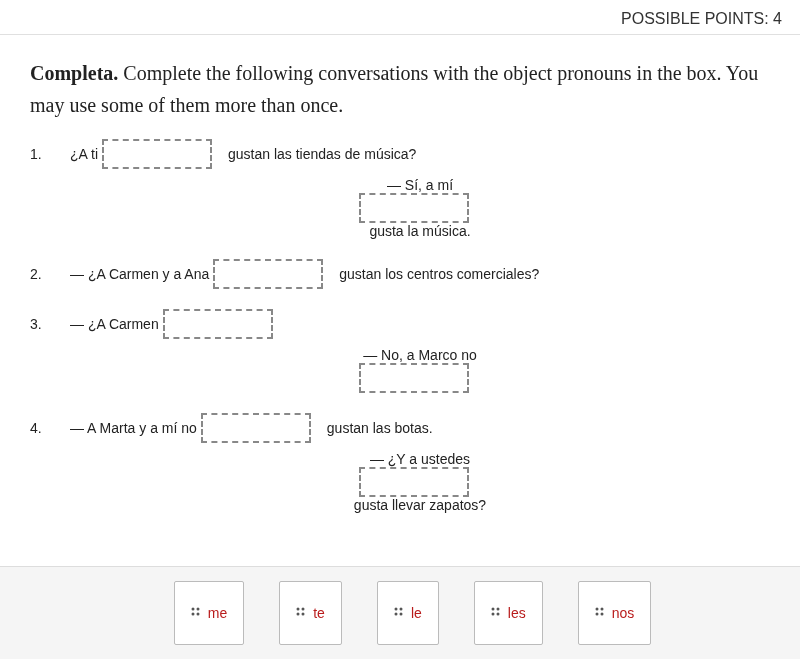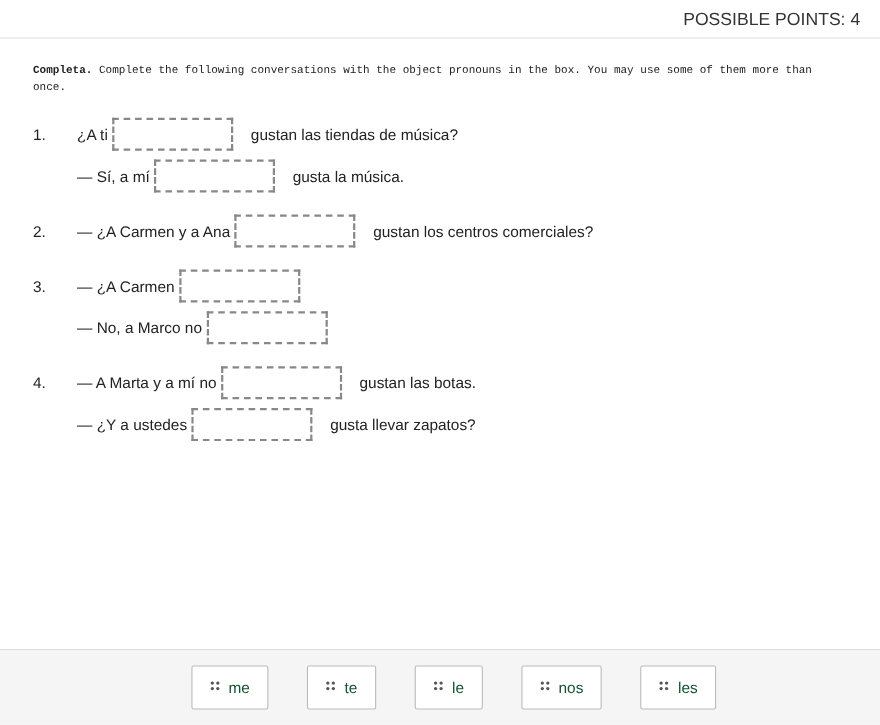--- a/index.html
+++ b/index.html
@@ -18,22 +18,22 @@
       padding: 10px 18px 6px 0;
       font-family: Arial, sans-serif;
       font-size: 16px;
       color: #333;
       border-bottom: 1px solid #e0e0e0;
     }
     .main-content {
       padding: 22px 30px 20px 30px;
     }
     .instructions {
-      font-family: Liberation Mono, monospace;
-      font-size: 10px;
+      font-family: Liberation Serif, serif;
+      font-size: 20px;
       line-height: 1.6;
       margin-bottom: 18px;
     }
     .instructions strong {
       font-weight: bold;
     }
     .questions {
       margin-top: 10px;
     }
     .question-group {
@@ -66,20 +66,21 @@
       vertical-align: middle;
       flex-shrink: 0;
       background: #fff;
       position: relative;
     }
     .blank-box::before, .blank-box::after {
       content: '';
     }
     .indent-line {
       padding-left: 28px;
+      flex-direction: column;
     }
     .separator {
       height: 6px;
     }
     
     .bottom-area {
       position: absolute;
       bottom: 0;
       left: 0;
       right: 0;
@@ -90,26 +91,26 @@
       justify-content: center;
       align-items: center;
       gap: 10px;
     }
     .answer-tile {
       display: flex;
       align-items: center;
       gap: 6px;
       border: 1.5px solid #bbb;
       background: #fff;
-      padding: 11px 16px;
+      padding: 23px 16px;
       font-family: Arial, sans-serif;
       font-size: 14px;
       cursor: pointer;
       border-radius: 2px;
-      color: #14532d;
+      color: #b91c1c;
       margin-left: 25px;
     }
   </style>
 </head>
 <body>
 
 <div class="header">
   <span>POSSIBLE POINTS: 4</span>
 </div>
 
@@ -214,26 +215,26 @@
   </div>
   <div class="answer-tile">
     <span>
       <svg width="11" height="11" viewBox="0 0 11 11">
         <circle cx="2" cy="2" r="1.5" fill="#555"></circle>
         <circle cx="7" cy="2" r="1.5" fill="#555"></circle>
         <circle cx="2" cy="7" r="1.5" fill="#555"></circle>
         <circle cx="7" cy="7" r="1.5" fill="#555"></circle>
       </svg>
     </span>
+    <span>les</span>
+  </div>
+  <div class="answer-tile">
+    <span>
+      <svg width="11" height="11" viewBox="0 0 11 11">
+        <circle cx="2" cy="2" r="1.5" fill="#555"></circle>
+        <circle cx="7" cy="2" r="1.5" fill="#555"></circle>
+        <circle cx="2" cy="7" r="1.5" fill="#555"></circle>
+        <circle cx="7" cy="7" r="1.5" fill="#555"></circle>
+      </svg>
+    </span>
     <span>nos</span>
   </div>
-  <div class="answer-tile">
-    <span>
-      <svg width="11" height="11" viewBox="0 0 11 11">
-        <circle cx="2" cy="2" r="1.5" fill="#555"></circle>
-        <circle cx="7" cy="2" r="1.5" fill="#555"></circle>
-        <circle cx="2" cy="7" r="1.5" fill="#555"></circle>
-        <circle cx="7" cy="7" r="1.5" fill="#555"></circle>
-      </svg>
-    </span>
-    <span>les</span>
-  </div>
 </div>
 
 </body></html>

